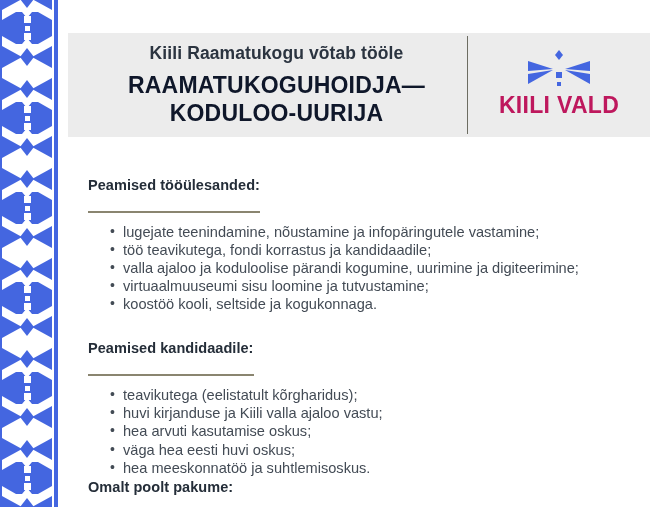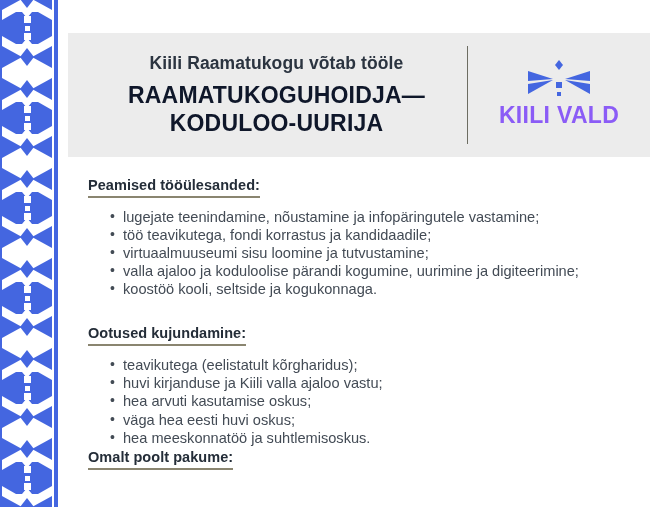--- a/index.html
+++ b/index.html
@@ -27,21 +27,21 @@
   #folk-band svg {
     display: block;
   }
 
   
   #header-banner {
     position: absolute;
     left: 68px;
     top: 33px;
     width: 582px;
-    height: 124px;
+    height: 104px;
     background: #ececec;
     display: flex;
     align-items: center;
   }
   #header-text-block {
     width: 399px;
     padding-left: 18px;
     box-sizing: border-box;
     text-align: center;
   }
@@ -79,41 +79,41 @@
     justify-content: center;
     padding-bottom: 2px;
   }
   #dragonfly-icon {
     display: block;
     margin-bottom: 2px;
   }
   #logo-wordmark {
     font-size: 23px;
     font-weight: bold;
-    color: #8b5cf6;
+    color: #be185d;
     letter-spacing: 0.3px;
     white-space: nowrap;
   }
 
   
   #content {
     position: absolute;
     left: 88px;
     top: 176px;
     width: 535px;
   }
   .section {
     margin-bottom: 0;
   }
   .section-heading {
     font-size: 14.5px;
     font-weight: bold;
     color: #242d38;
     display: inline-block;
-    padding-bottom: 3px;
+    padding-bottom: 18px;
     border-bottom: 2px solid #8a8570;
     letter-spacing: 0.05px;
     white-space: nowrap;
   }
   .bullet-list {
     list-style: none;
     margin: 11px 0 0 0;
     padding: 0 0 0 22px;
   }
   .bullet-list li {
@@ -216,28 +216,28 @@
   </div>
 </div>
 
 <div id="content">
 
   <div class="section" id="section-tasks">
     <div class="section-heading">Peamised tööülesanded:</div>
     <ul class="bullet-list">
       <li class="justify">lugejate teenindamine, nõustamine ja infopäringutele vastamine;</li>
       <li>töö teavikutega, fondi korrastus ja kandidaadile;</li>
+      <li>valla ajaloo ja koduloolise pärandi kogumine, uurimine ja digiteerimine;</li>
       <li>virtuaalmuuseumi sisu loomine ja tutvustamine;</li>
-      <li>valla ajaloo ja koduloolise pärandi kogumine, uurimine ja digiteerimine;</li>
       <li>koostöö kooli, seltside ja kogukonnaga.</li>
     </ul>
   </div>
 
   <div class="section" id="section-expectations">
-    <div class="section-heading">Ootused kujundamine:</div>
+    <div class="section-heading">Peamised kandidaadile:</div>
     <ul class="bullet-list">
       <li>teavikutega (eelistatult kõrgharidus);</li>
       <li>huvi kirjanduse ja Kiili valla ajaloo vastu;</li>
       <li>hea arvuti kasutamise oskus;</li>
       <li>väga hea eesti huvi oskus;</li>
       <li>hea meeskonnatöö ja suhtlemisoskus.</li>
     </ul>
   </div>
 
   <div class="section" id="section-offer">

